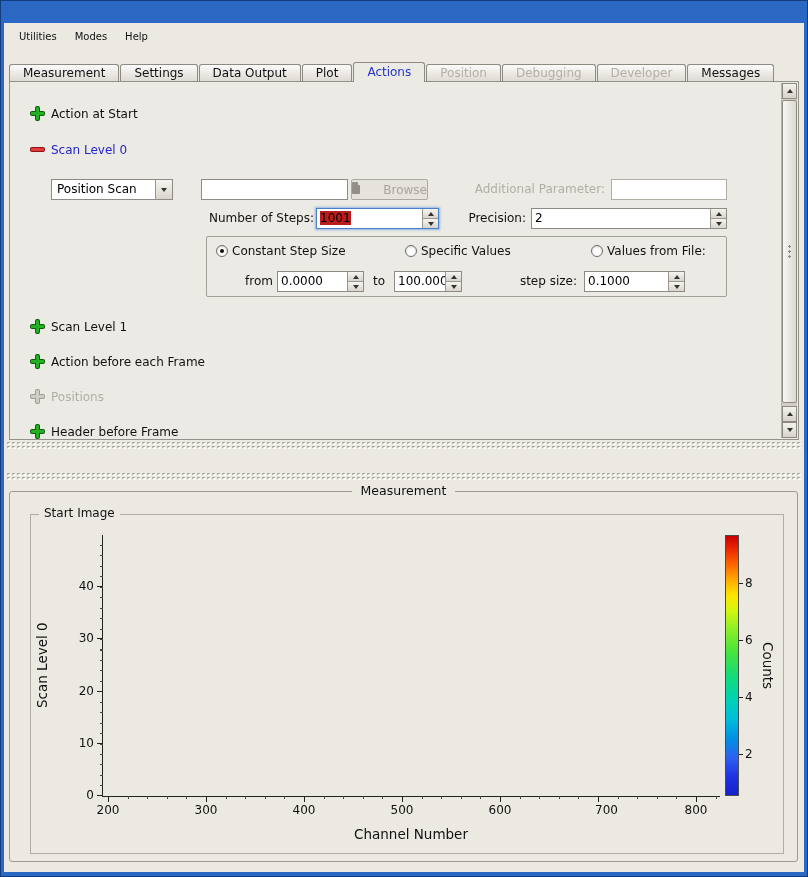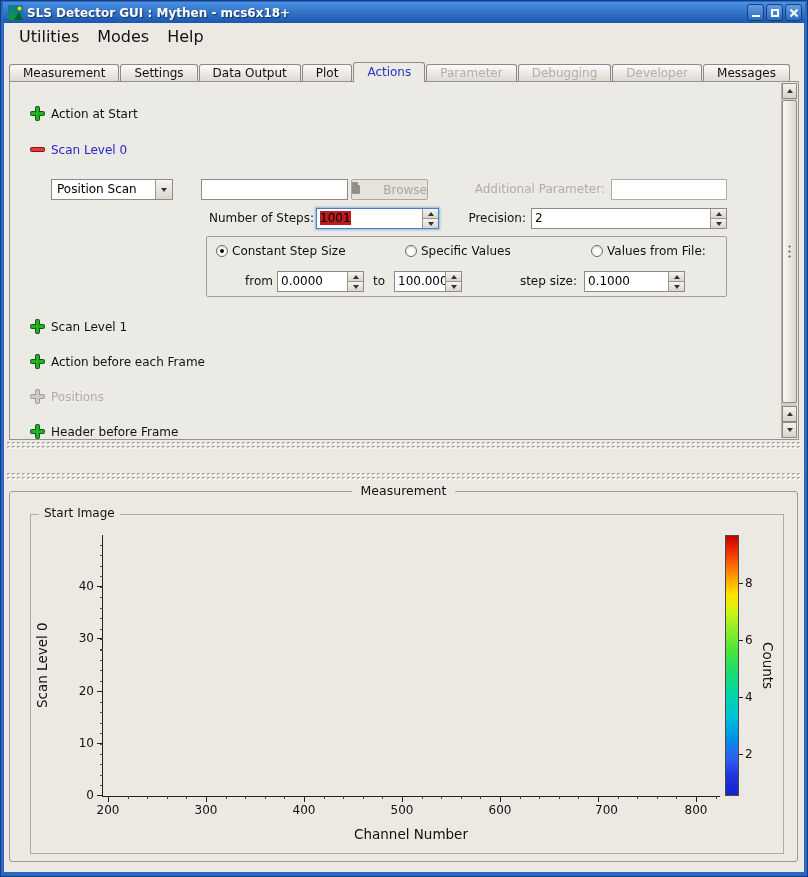--- a/index.html
+++ b/index.html
@@ -16,21 +16,21 @@
     background:linear-gradient(#639de2,#2e6cc0); position:relative; flex:none; }
   .g-min { position:absolute; left:4px; bottom:3px; width:8px; height:2px; background:#fff; }
   .g-max { position:absolute; left:4px; top:4px; width:8px; height:8px; border:2px solid #fff; }
   .g-close::before,.g-close::after { content:''; position:absolute; left:7px; top:3px; width:2px; height:10px; background:#fff; }
   .g-close::before { transform:rotate(45deg);} .g-close::after { transform:rotate(-45deg);}
 
   
   .client { position:absolute; top:22px; left:3px; right:3px; bottom:4px; background:#ece9e3; overflow:hidden; }
 
   .menubar { position:absolute; top:0; left:0; right:0; height:26px; display:flex; align-items:center; padding-left:6px; }
-  .menu-item { font-size:16px; padding:3px 9px; color:#111; }
+  .menu-item { font-size:10px; padding:3px 9px; color:#111; }
 
   
   .tabbar { position:absolute; top:39px; left:5px; right:5px; height:20px; display:flex; z-index:2; }
   .tab { margin-top:2px; height:18px; padding:0 13px; font-size:12px; line-height:17px; color:#111;
     background:linear-gradient(#fcfbfa,#dedad3); border:1px solid #8e8a82; border-bottom:1px solid #94908a;
     border-radius:3px 3px 0 0; margin-right:1px; white-space:nowrap; }
   .tab.sel { margin-top:0; height:20px; line-height:19px; background:#eceae4; border-bottom:none; color:#2334c6; }
   .tab.dis { color:#b3afa7; }
 
   
@@ -141,54 +141,36 @@
     background:linear-gradient(
       #c80000 0%, #e61e00 4%, #ff6400 11%, #ffaa00 17%, #ffe600 23%,
       #d2f510 29%, #8cee28 36%, #46e43c 45%, #14dc78 54%, #00d2b4 63%,
       #00c0d8 70%, #0092e4 78%, #2e5ef0 86%, #1e32e0 93%, #1422c8 100%); }
 </style>
 </head>
 <body>
 
 <div class="win">
 
-  <div class="titlebar">
-    <span class="app-icon">
-      <svg width="15" height="15" viewBox="0 0 15 15">
-        <rect width="15" height="15" rx="1" fill="#0e7f86"></rect>
-        <polygon points="0,15 5,5 9,15" fill="#0c9a3c"></polygon>
-        <polygon points="6,15 11,7 15,15" fill="#06602a"></polygon>
-        <circle cx="11.5" cy="3.5" r="2" fill="#ffd800"></circle>
-      </svg>
-    </span>
-    <span class="title-text">SLS Detector GUI : Mythen - mcs6x18+</span>
-    <span class="wbtn">
-        <i class="g-min"></i>
-      </span>
-    <span class="wbtn">
-        <i class="g-max"></i>
-      </span>
-    <span class="wbtn"><i class="g-close"></i></span>
-  </div>
 
   <div class="client">
 
     <div class="menubar">
       <span class="menu-item">Utilities</span>
       <span class="menu-item">Modes</span>
       <span class="menu-item">Help</span>
     </div>
 
     <div class="tabbar">
       <div class="tab">Measurement</div>
       <div class="tab">Settings</div>
       <div class="tab">Data Output</div>
       <div class="tab">Plot</div>
       <div class="tab sel">Actions</div>
-      <div class="tab dis">Parameter</div>
+      <div class="tab dis">Position</div>
       <div class="tab dis">Debugging</div>
       <div class="tab dis">Developer</div>
       <div class="tab">Messages</div>
     </div>
 
     <div class="panel">
 
       <span class="ico green" style="left:21px;top:25px">
           <b class="oh"></b>
           <b class="ov"></b>

